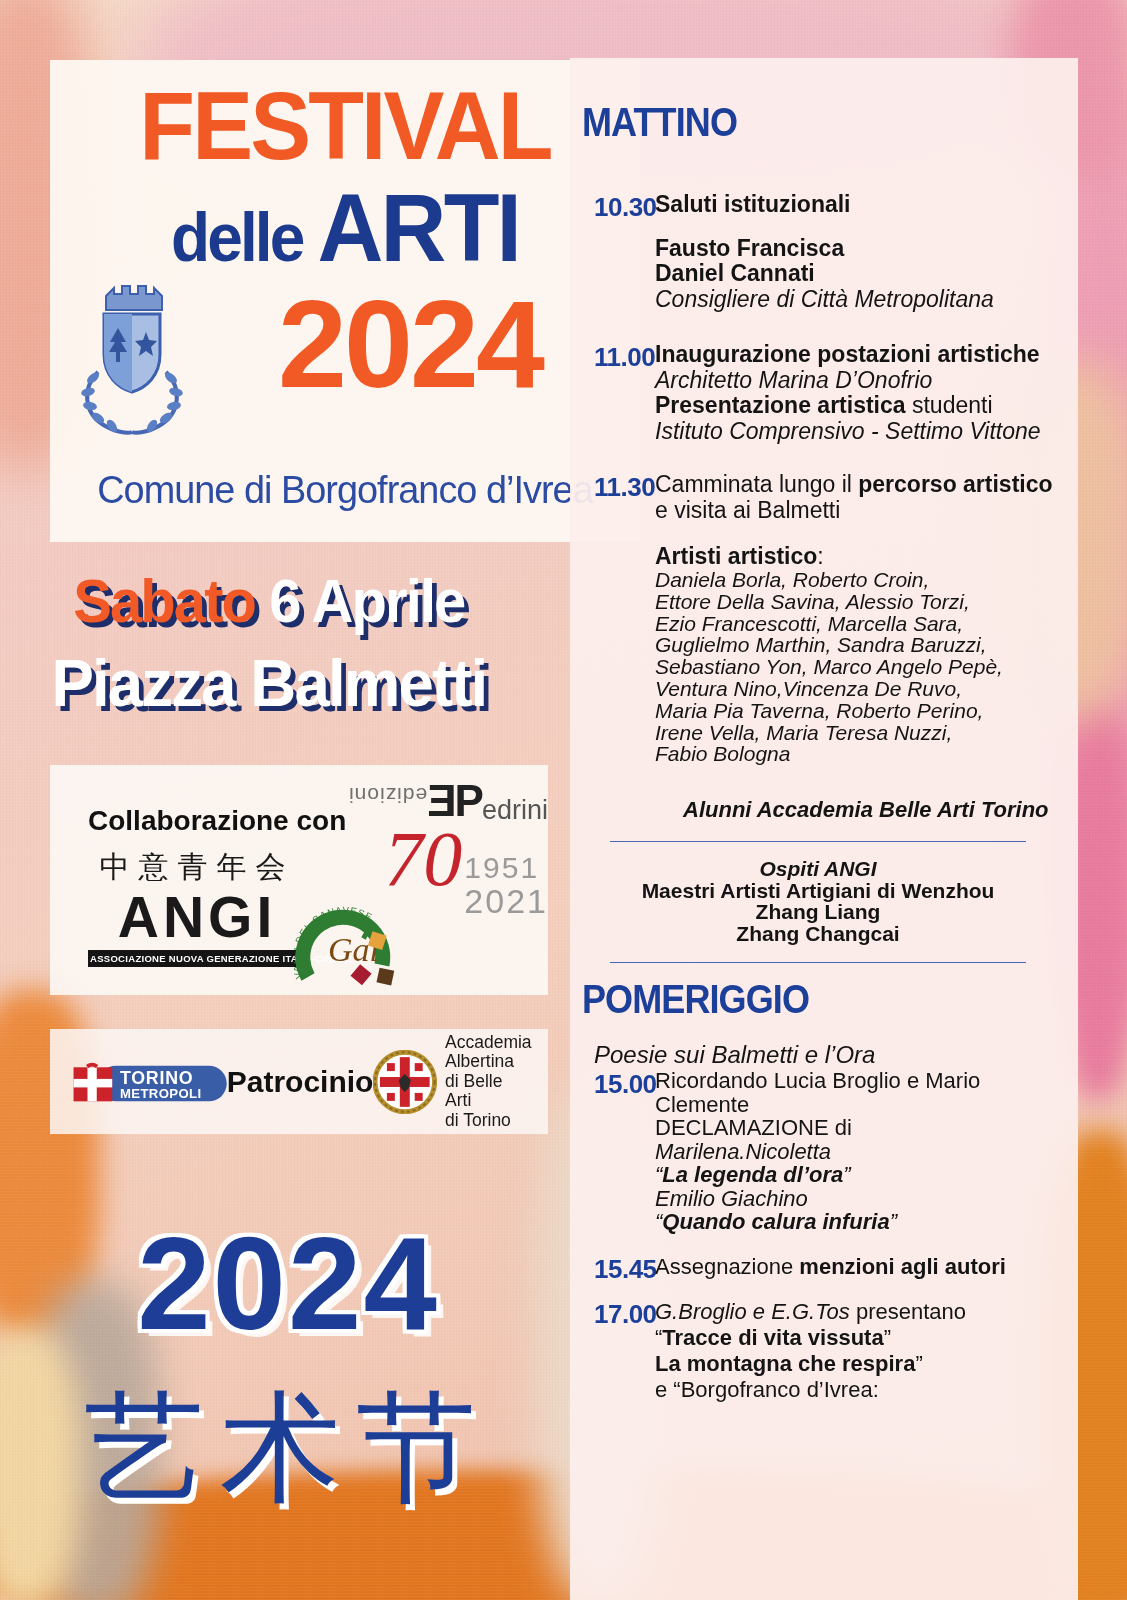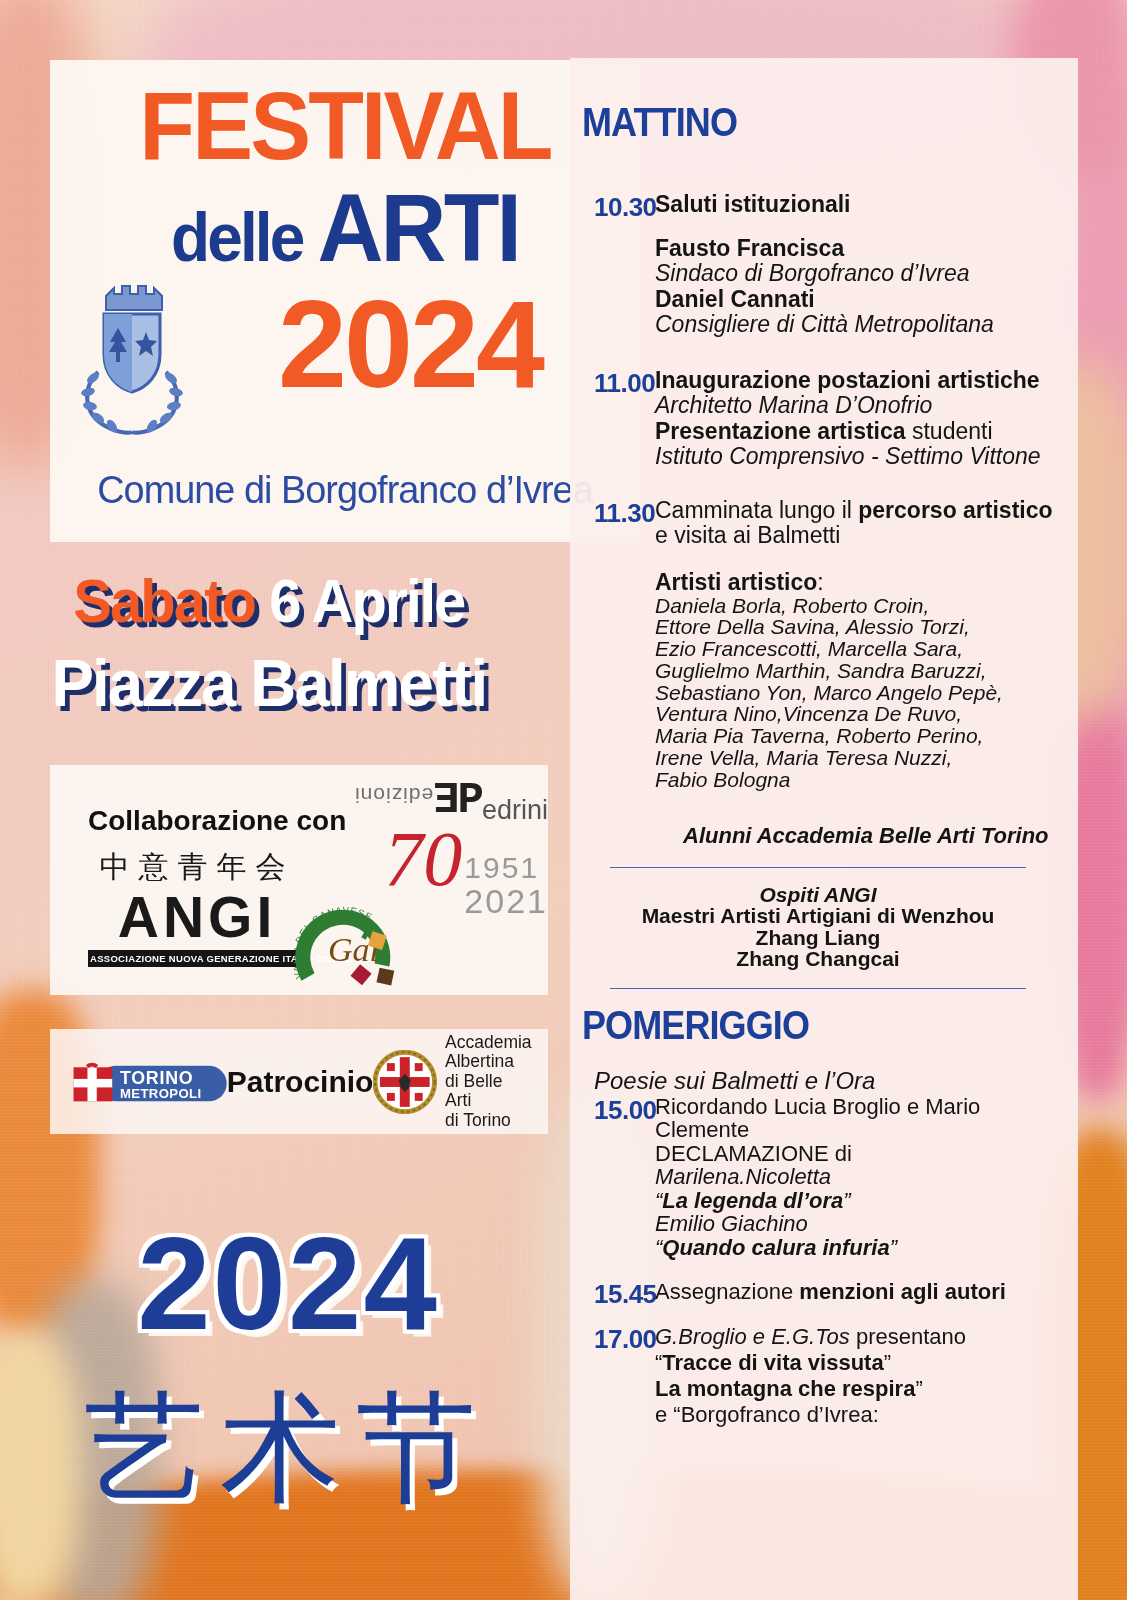--- a/index.html
+++ b/index.html
@@ -56,21 +56,21 @@
   .angi{position:absolute;left:38px;top:82px;width:218px;text-align:center;}
   .angi-cn{font-size:30px;letter-spacing:9px;color:#1a1a1a;}
   .angi-name{font-size:57px;font-weight:800;letter-spacing:4px;line-height:1.05;color:#1a1a1a;}
   .angi-bar{margin-top:2px;background:#151515;color:#fff;font-size:9.5px;font-weight:bold;
     letter-spacing:.3px;padding:3px 2px;white-space:nowrap;}
   .gal{position:absolute;left:244px;top:120px;}
   .pedrini{position:absolute;left:302px;top:16px;width:196px;color:#444;}
   .ped-top{display:flex;align-items:flex-start;justify-content:flex-end;}
   .ped-rot{display:inline-block;transform:rotate(180deg);font-size:21px;color:#6f6f6f;
     letter-spacing:1px;margin-top:2px;}
-  .ped-ep{font-size:44px;font-weight:bold;color:#222;line-height:.9;letter-spacing:-2px;font-family:Liberation Mono, monospace;}
+  .ped-ep{font-size:44px;font-weight:bold;color:#222;line-height:.9;letter-spacing:-2px;}
   .ped-rest{font-size:27px;color:#555;margin-top:14px;}
   .ped-70row{display:flex;justify-content:flex-end;align-items:flex-start;margin-top:0;}
   .ped-70{font-family:"Liberation Serif",serif;font-style:italic;font-size:78px;line-height:.85;
     color:#c5242d;margin-right:2px;}
   .ped-years{color:#9a9a9a;letter-spacing:2px;line-height:1.05;margin-top:26px;}
   .ped-y1{font-size:30px;}
   .ped-y2{font-size:34px;}
 
   .patro-box{position:absolute;left:50px;top:1029px;width:498px;height:105px;
     background:rgba(251,246,243,.86);display:flex;align-items:center;justify-content:space-between;
@@ -260,21 +260,20 @@
 <div class="cn-title">艺术节</div>
 
 <div class="sched-panel">
   <div class="sec-heading">MATTINO</div>
   <div id="morning-items">
       <div class="item">
         <div class="time">10.30</div>
         <div class="content">
           <div class="line"><span class="run-b">Saluti istituzionali</span></div>
           <div class="line gap"><span class="run-b">Fausto Francisca</span></div>
-          <div class="line"><span class="run-i">Sindaco di Borgofranco d’Ivrea</span></div>
           <div class="line"><span class="run-b">Daniel Cannati</span></div>
           <div class="line"><span class="run-i">Consigliere di Città Metropolitana</span></div>
         </div>
       </div>
       <div class="item">
         <div class="time">11.00</div>
         <div class="content">
           <div class="line"><span class="run-b">Inaugurazione postazioni artistiche</span></div>
           <div class="line"><span class="run-i">Architetto Marina D’Onofrio</span></div>
           <div class="line"><span class="run-b">Presentazione artistica</span><span class="run-r"> studenti</span></div>

